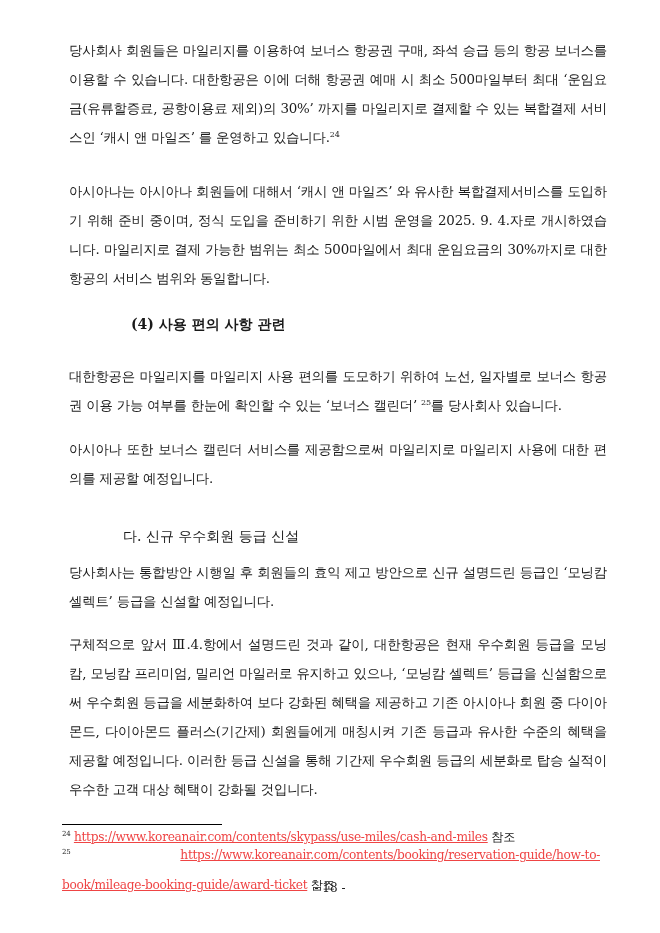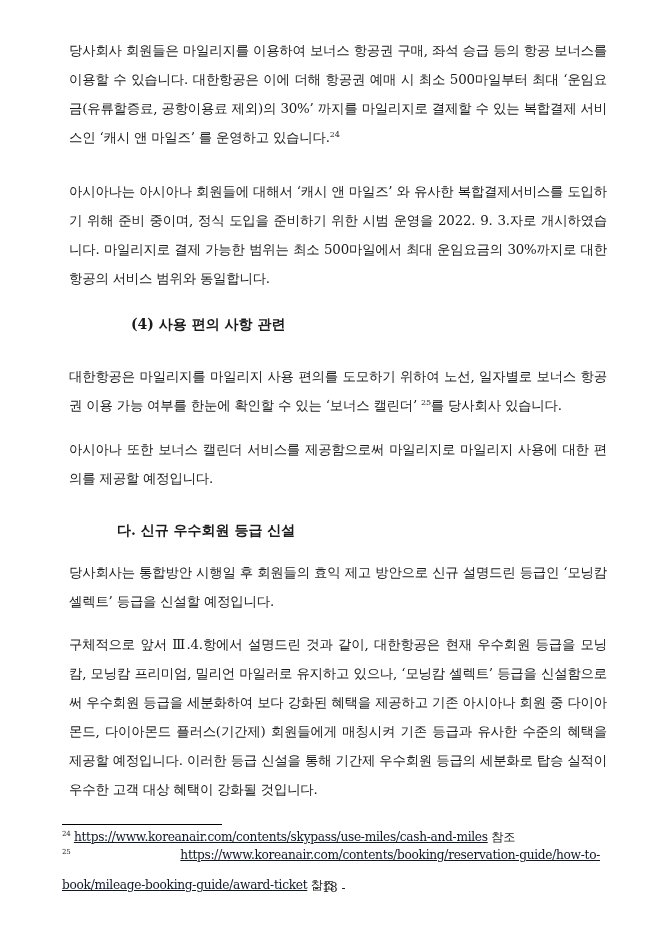--- a/index.html
+++ b/index.html
@@ -15,45 +15,45 @@
     margin: 0;
   }
   .sup { font-size: 8px; vertical-align: super; line-height: 0; }
   .h4 {
     position: absolute; left: 131px; top: 316px;
     font-size: 14px; font-weight: bold; margin: 0;
     font-family: "DejaVu Serif", serif;
   }
   .hda {
     position: absolute; left: 107px; top: 512px;
-    font-size: 14px; font-weight: bold; margin: 10px;
+    font-size: 14px; font-weight: normal; margin: 16px;
   }
   .fn-rule {
     position: absolute; left: 62px; top: 824px; width: 160px; height: 1px;
     background: #000;
   }
   .fn {
     position: absolute; left: 62px; width: 538px;
     font-size: 12.2px; line-height: 18px; margin: 0;
     font-family: "DejaVu Serif", serif; letter-spacing: -0.3px;
   }
-  .fn a { color: #0f172a; text-decoration: underline; margin-top: 45px; }
+  .fn a { color: #ef4444; text-decoration: underline; margin-top: 45px; }
   .fn .fnnum { font-size: 7px; vertical-align: super; line-height: 0; color: #222; }
   .fn-justify { text-align: justify; text-align-last: justify; }
   .pagenum {
     position: absolute; left: 0; width: 660px; top: 881px;
     text-align: center; font-size: 12px; color: #222;
   }
 </style>
 </head>
 <body>
 
 <p class="para" style="top:36px;"><span>당사회사 회원들은 마일리지를 이용하여 보너스 항공권 구매, 좌석 승급 등의 항공 보너스를 이용할 수 있습니다. 대한항공은 이에 더해 항공권 예매 시 최소 500마일부터 최대 ‘운임요금(유류할증료, 공항이용료 제외)의 30%’ 까지를 마일리지로 결제할 수 있는 복합결제 서비스인 ‘캐시 앤 마일즈’ 를 운영하고 있습니다.</span><span class="sup">24</span></p>
 
-<p class="para" style="top:177px;">아시아나는 아시아나 회원들에 대해서 ‘캐시 앤 마일즈’ 와 유사한 복합결제서비스를 도입하기 위해 준비 중이며, 정식 도입을 준비하기 위한 시범 운영을 2022. 9. 3.자로 개시하였습니다. 마일리지로 결제 가능한 범위는 최소 500마일에서 최대 운임요금의 30%까지로 대한항공의 서비스 범위와 동일합니다.</p>
+<p class="para" style="top:177px;">아시아나는 아시아나 회원들에 대해서 ‘캐시 앤 마일즈’ 와 유사한 복합결제서비스를 도입하기 위해 준비 중이며, 정식 도입을 준비하기 위한 시범 운영을 2025. 9. 4.자로 개시하였습니다. 마일리지로 결제 가능한 범위는 최소 500마일에서 최대 운임요금의 30%까지로 대한항공의 서비스 범위와 동일합니다.</p>
 
 <h4 class="h4">(4) 사용 편의 사항 관련</h4>
 
 <p class="para" style="top:362px;"><span>대한항공은 마일리지를 마일리지 사용 편의를 도모하기 위하여 노선, 일자별로 보너스 항공권 이용 가능 여부를 한눈에 확인할 수 있는 ‘보너스 캘린더’ </span><span class="sup">25</span><span>를 당사회사 있습니다.</span></p>
 
 <p class="para" style="top:435px;">아시아나 또한 보너스 캘린더 서비스를 제공함으로써 마일리지로 마일리지 사용에 대한 편의를 제공할 예정입니다.</p>
 
 <h3 class="hda">다.  신규 우수회원 등급 신설</h3>
 
 <p class="para" style="top:558px;">당사회사는 통합방안 시행일 후 회원들의 효익 제고 방안으로 신규 설명드린 등급인 ‘모닝캄 셀렉트’ 등급을 신설할 예정입니다.</p>

